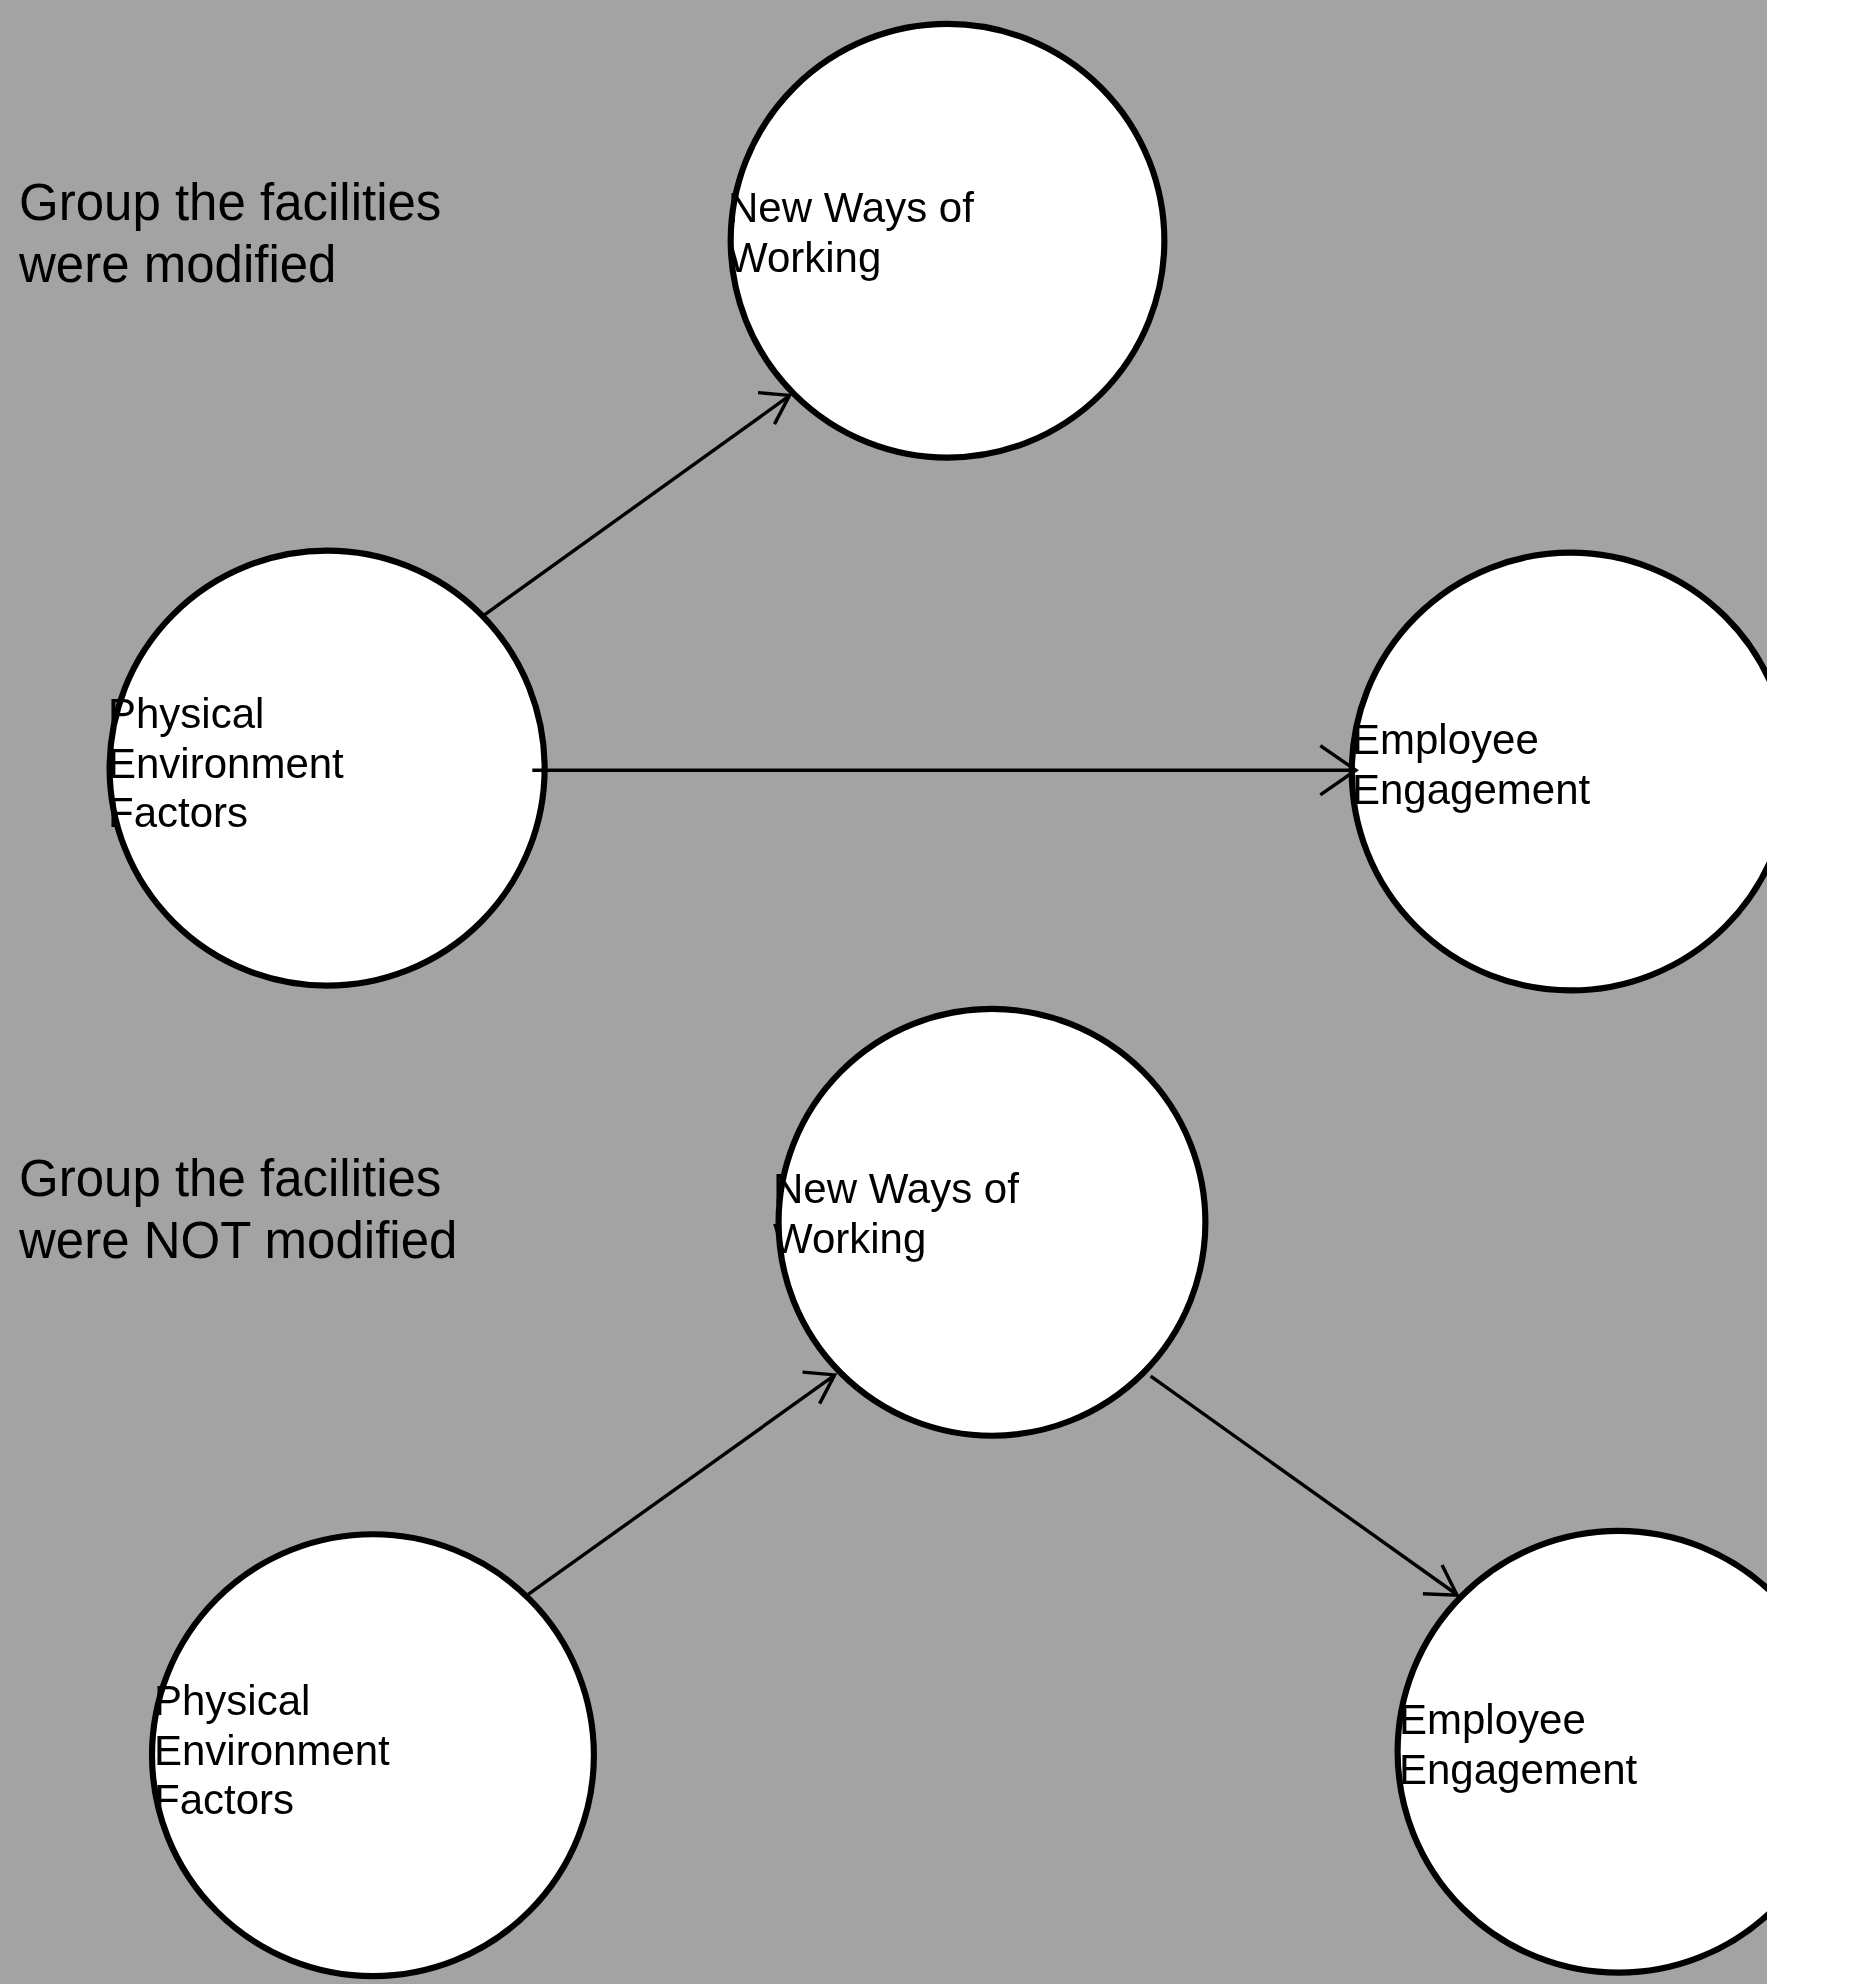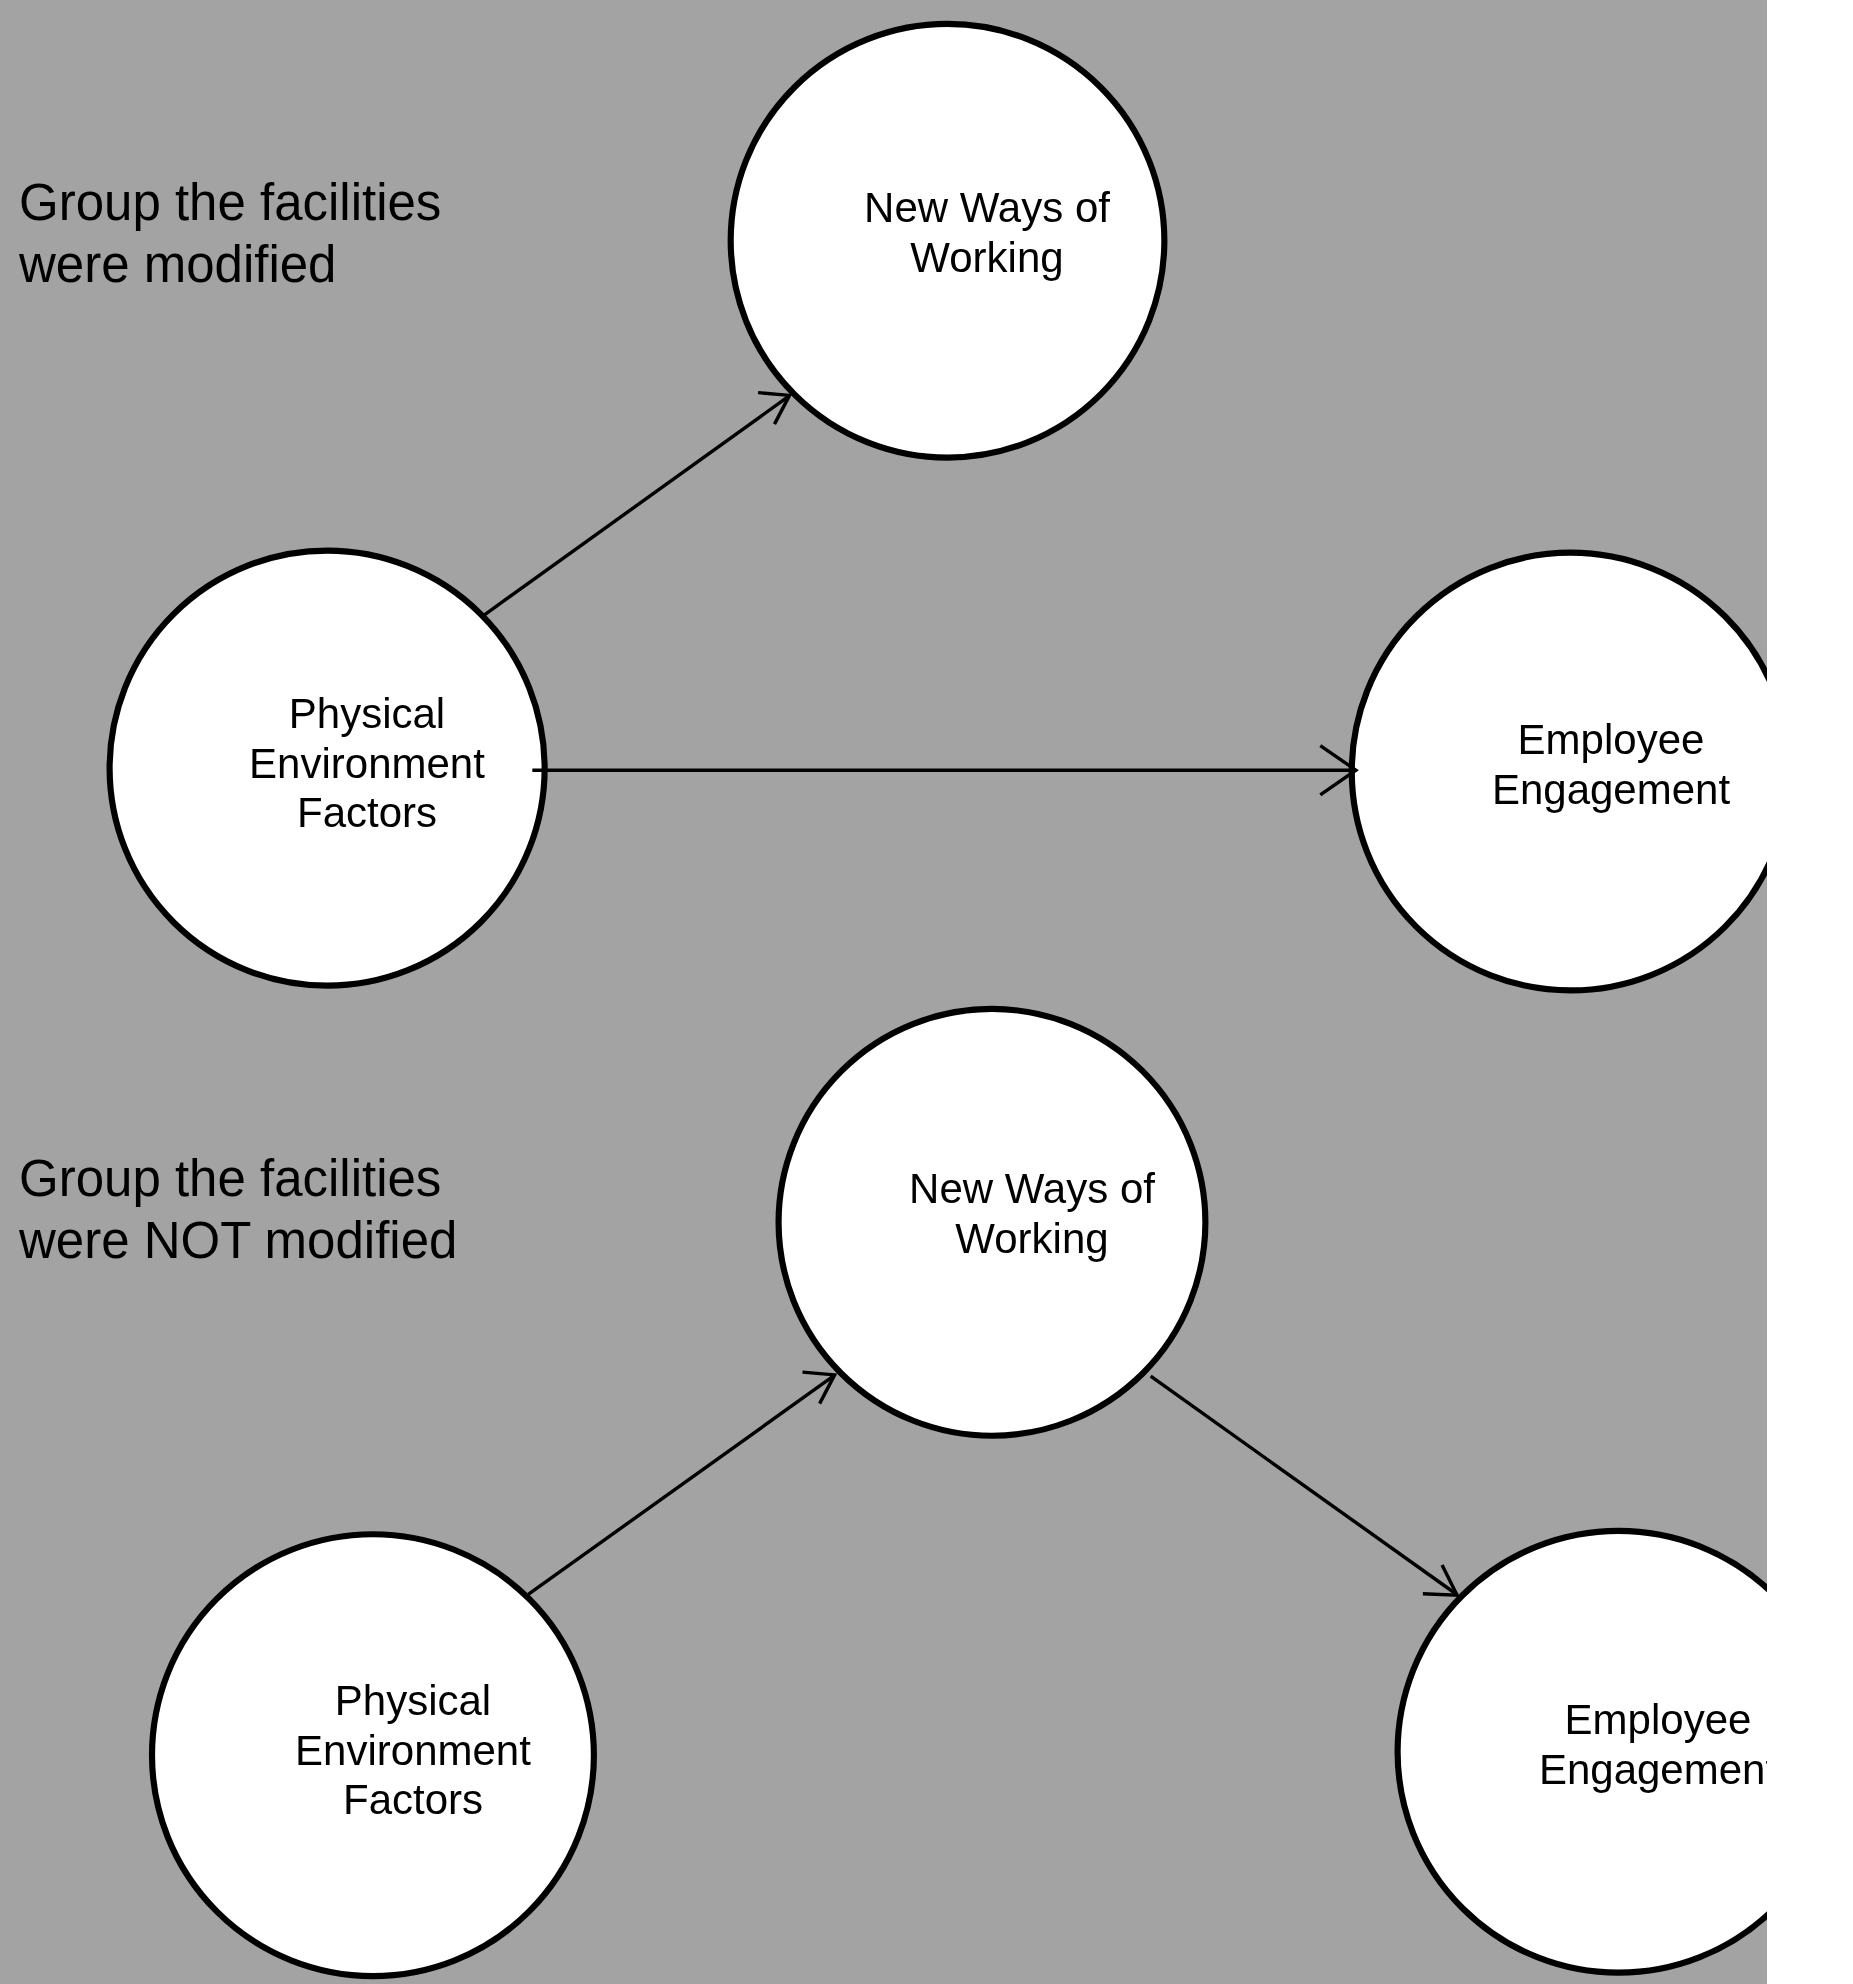--- a/index.html
+++ b/index.html
@@ -35,28 +35,27 @@
     fill: none;
   }
   .edge-head {
     stroke: #000000;
     stroke-width: 5;
     fill: none;
     stroke-linecap: butt;
   }
   .node-label {
     position: absolute;
-    text-align: center;
+    text-align: left;
     color: #000000;
     font-size: 42px;
     line-height: 1.18;
     font-family: "Liberation Sans", sans-serif;
     white-space: pre-line;
     pointer-events: none;
-    padding-left: 40px;
   }
   .group-caption {
     position: absolute;
     color: #000000;
     font-size: 51px;
     line-height: 1.22;
     font-family: "Liberation Sans", sans-serif;
     white-space: pre-line;
     text-align: left;
   }

